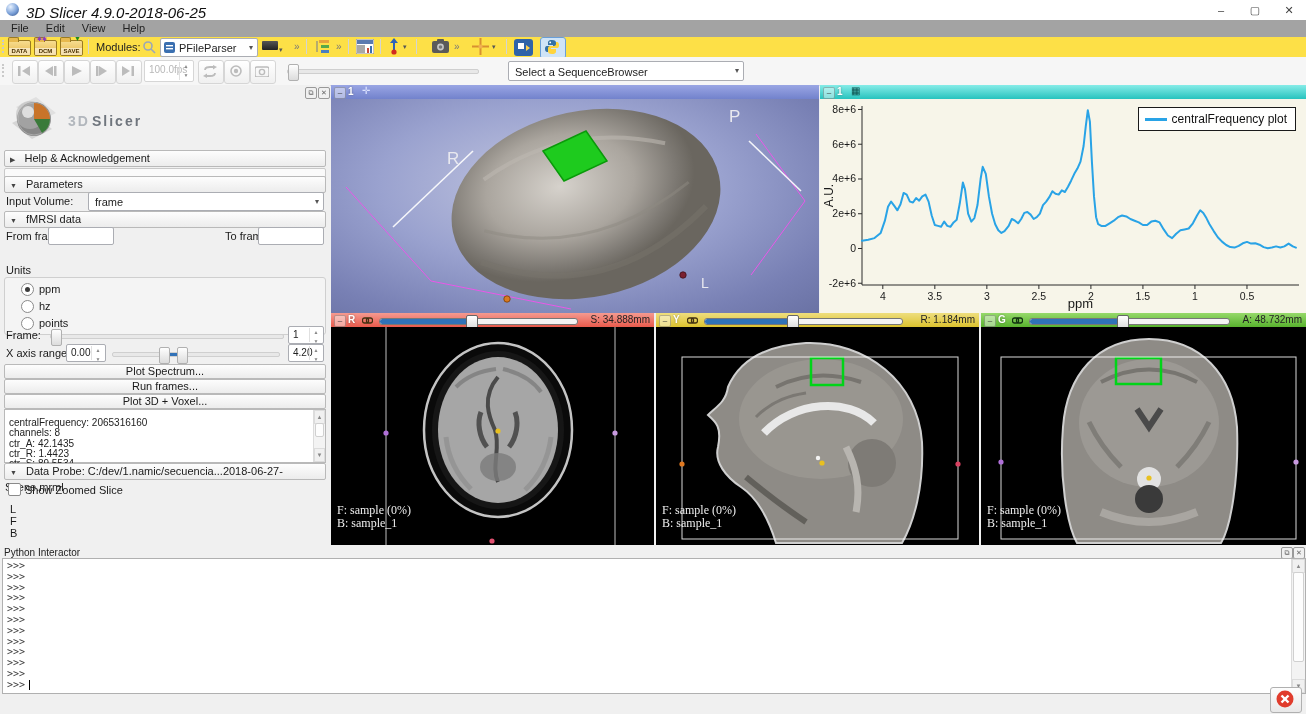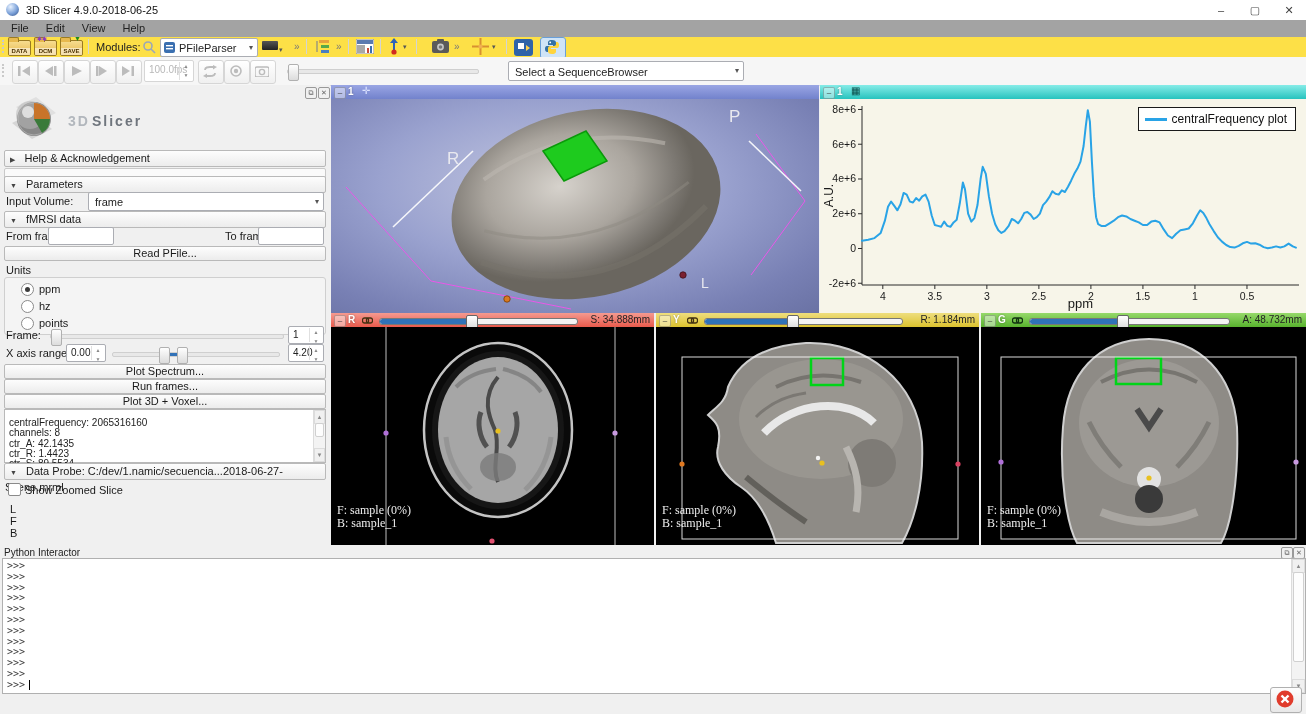--- a/index.html
+++ b/index.html
@@ -3,21 +3,21 @@
 <meta charset="utf-8">
 <style>
   html,body{margin:0;padding:0;background:#ddd;}
   #app{position:relative;width:1306px;height:714px;background:#f0f0f0;overflow:hidden;
        font-family:"Liberation Sans",sans-serif;font-size:11px;color:#222;}
   .abs{position:absolute;}
   
   .titlebar{left:0;top:0;width:1306px;height:20px;background:#fff;border-bottom:1px solid #e6e6e6;}
   .title-ico{left:6px;top:3px;width:13px;height:13px;border-radius:50%;
      background:radial-gradient(circle at 35% 30%,#e8f2ff,#7aa0d8 55%,#2c4a80);}
-  .title-text{left:26px;top:4px;font-size:11px;color:#111;}
+  .title-text{left:26px;top:4px;font-size:15px;color:#111;font-style:italic;}
   .winbtn{top:0;width:34px;height:20px;text-align:center;line-height:20px;font-size:11px;color:#444;}
   .menubar{left:0;top:20px;width:1306px;height:17px;background:#a3a3a3;}
   .menu-item{display:inline-block;padding:2px 7px;font-size:11px;color:#222;}
   .toolbar{left:0;top:37px;width:1306px;height:20px;background:#fde047;border-bottom:1px solid #e2e2e2;}
   .tsep{top:2px;width:1px;height:15px;background:#d4d4d4;}
   .thandle{top:3px;width:3px;height:13px;border-left:2px dotted #c9c9c9;}
   .tbtn{top:1px;height:18px;}
   .folder{position:relative;width:21px;height:14px;margin-top:2px;border:1px solid #9a7a22;border-radius:2px;
      background:linear-gradient(#f7dd90,#e7b94e);}
   .folder:before{content:"";position:absolute;left:-1px;top:-4px;width:9px;height:4px;
@@ -289,21 +289,20 @@
 
     <div class="abs cbar" style="left:4px;top:126px;width:320px">
       <span class="carrow">▼</span>
       <span class="ctext">fMRSI data</span>
     </div>
 
     <span class="abs rlabel" style="left:6px;top:145px">From frame:</span>
     <div class="abs qinput" style="left:48px;top:142px;width:64px;height:16px"></div>
     <span class="abs rlabel" style="left:225px;top:145px">To frame:</span>
     <div class="abs qinput" style="left:258px;top:142px;width:64px;height:16px"></div>
-    <div class="abs qbtn" style="left:4px;top:161px;width:320px;height:13px;line-height:13px">Read PFile...</div>
 
     <span class="abs rlabel" style="left:6px;top:179px">Units</span>
     <div class="abs gbox" style="left:4px;top:192px;width:320px;height:56px">
       <div class="abs radio on" style="left:16px;top:5px;position:absolute"></div>
       <span class="abs rlabel" style="left:34px;top:5px">ppm</span>
       <div class="abs radio" style="left:16px;top:22px"></div>
       <span class="abs rlabel" style="left:34px;top:22px">hz</span>
       <div class="abs radio" style="left:16px;top:39px"></div>
       <span class="abs rlabel" style="left:34px;top:39px">points</span>
     </div>

